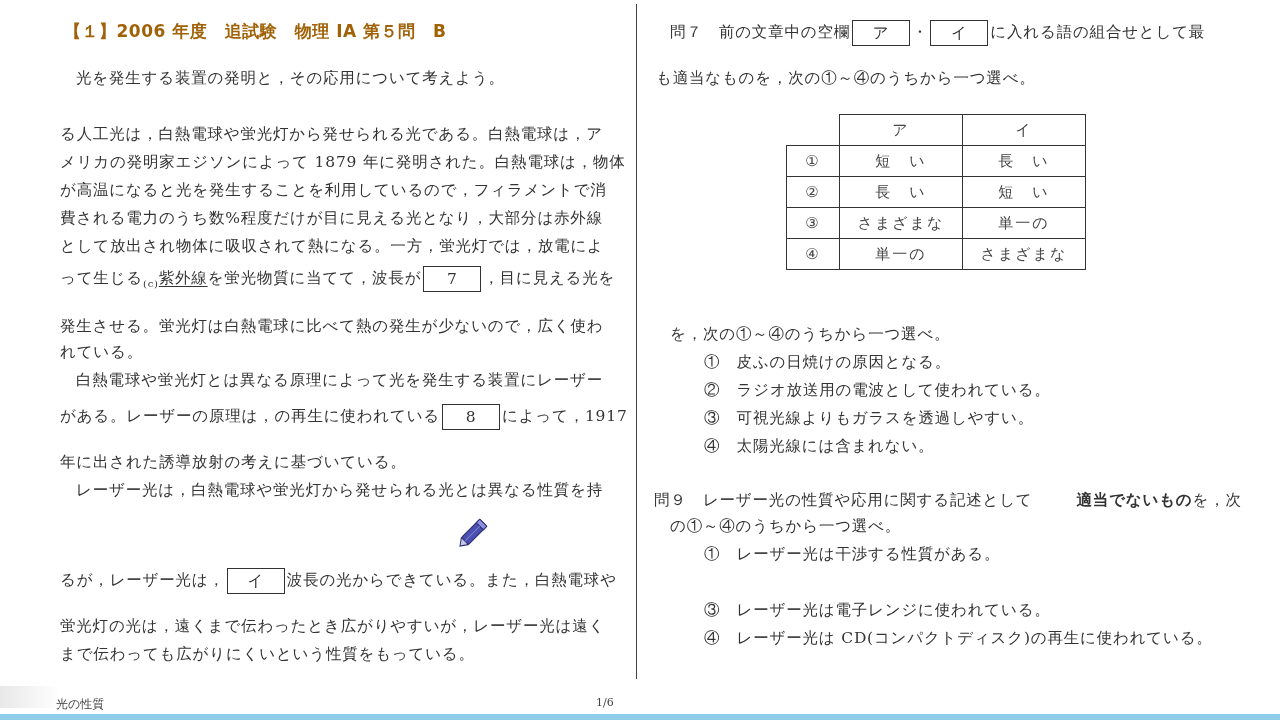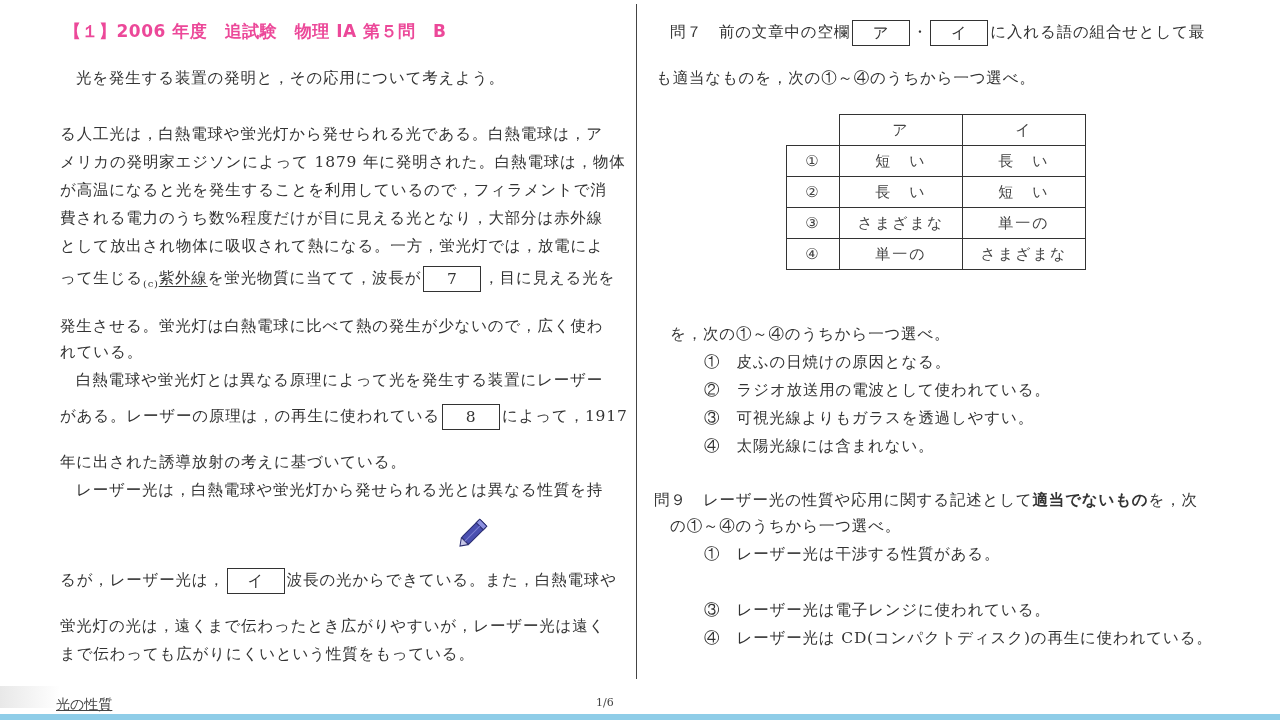--- a/index.html
+++ b/index.html
@@ -7,42 +7,42 @@
     width:1280px; height:720px; overflow:hidden; position:relative;
     background:#ffffff;
     font-family: "DejaVu Serif", "Liberation Serif", serif;
     color:#333;
   }
   .page { position:absolute; left:0; top:0; width:1280px; height:714px; background:#fff; }
   .divider { position:absolute; left:636px; top:4px; width:1px; height:675px; background:#444; }
 
   .title {
     position:absolute; left:64px; top:20px; font-size:17px; font-weight:bold;
-    font-family: "DejaVu Sans", "Liberation Sans", sans-serif; color:#ec4899; letter-spacing:0.5px;
+    font-family: "DejaVu Sans", "Liberation Sans", sans-serif; color:#a16207; letter-spacing:0.5px;
   }
   .line { position:absolute; font-size:15.5px; white-space:nowrap; letter-spacing:0.8px; color:#333; }
   .box {
     display:inline-block; border:1px solid #333; min-width:44px; height:24px; line-height:24px;
     text-align:center; vertical-align:middle; margin:0 2px; padding:0 6px; background:#fff;
   }
   .sub { font-size:10px; vertical-align:sub; }
   .ul { text-decoration:underline; text-underline-offset:3px; }
 
   
   table.choices {
     position:absolute; left:786px; top:114px; border-collapse:collapse; font-size:15px; color:#444;
   }
   table.choices td { border:1px solid #333; height:28px; text-align:center; letter-spacing:2px; }
   table.choices td.num { width:50px; }
   table.choices td.col { width:120px; }
   table.choices td.empty { border:none; border-bottom:1px solid #333; }
 
-  .bold { font-weight:bold; font-family:"DejaVu Sans","Liberation Sans",sans-serif; }
+  .bold { font-weight:bold; font-family:"DejaVu Sans","Liberation Sans",sans-serif;margin-left:44px; }
 
-  .footer-left { position:absolute; left:56px; top:696px; font-size:14px; color:#444;text-decoration:underline; }
+  .footer-left { position:absolute; left:56px; top:696px; font-size:12px; color:#444; }
   .footer-right { position:absolute; left:596px; top:696px; font-size:11px; color:#444; }
   .footer-fade { position:absolute; left:0; top:686px; width:60px; height:22px;
     background:linear-gradient(to right, #e8e8e8, rgba(255,255,255,0)); }
   .bottom-bar { position:absolute; left:0; top:714px; width:1280px; height:6px; background:#8fcde8; }
 
   .pencil { position:absolute; left:454px; top:516px; width:36px; height:36px; }
 </style>
 </head>
 <body>
 

